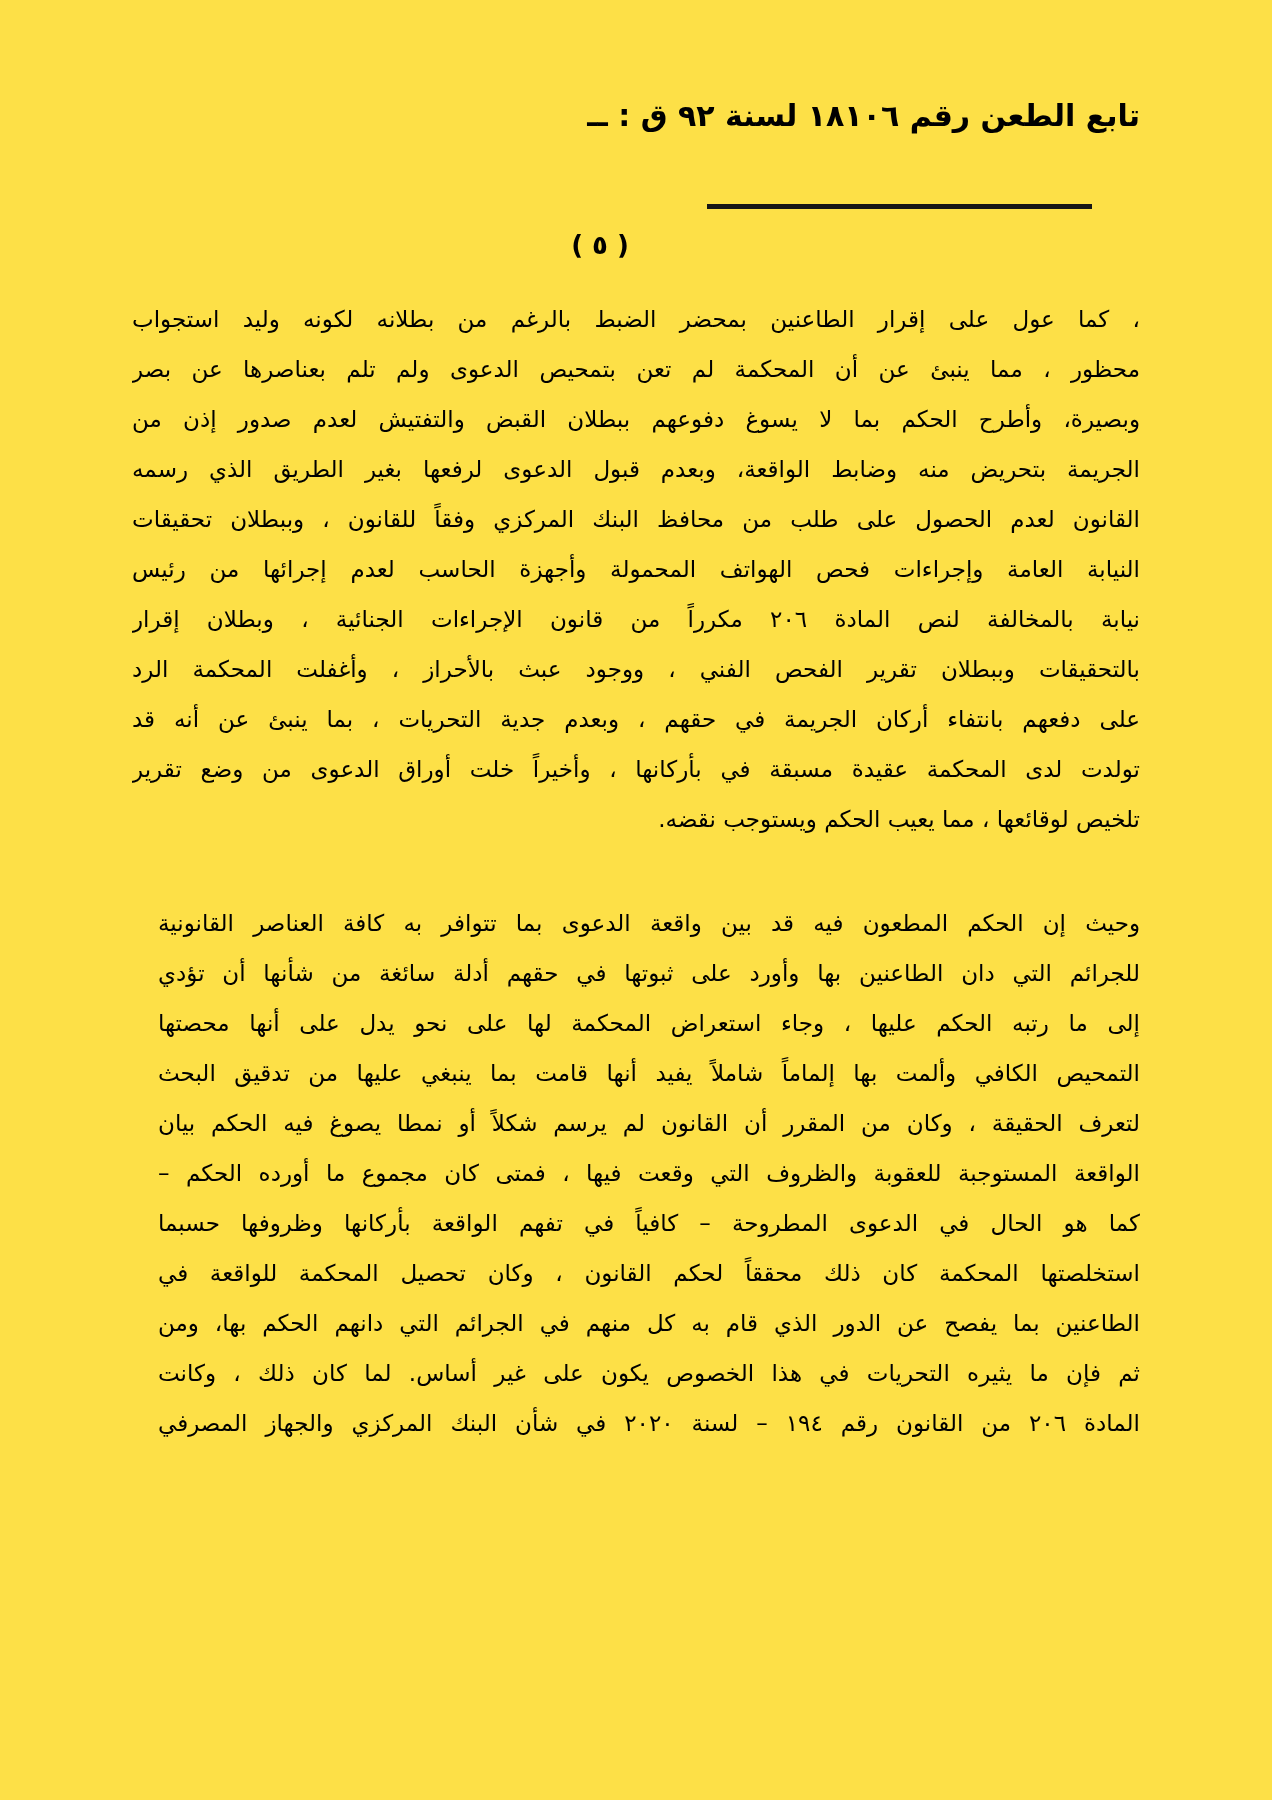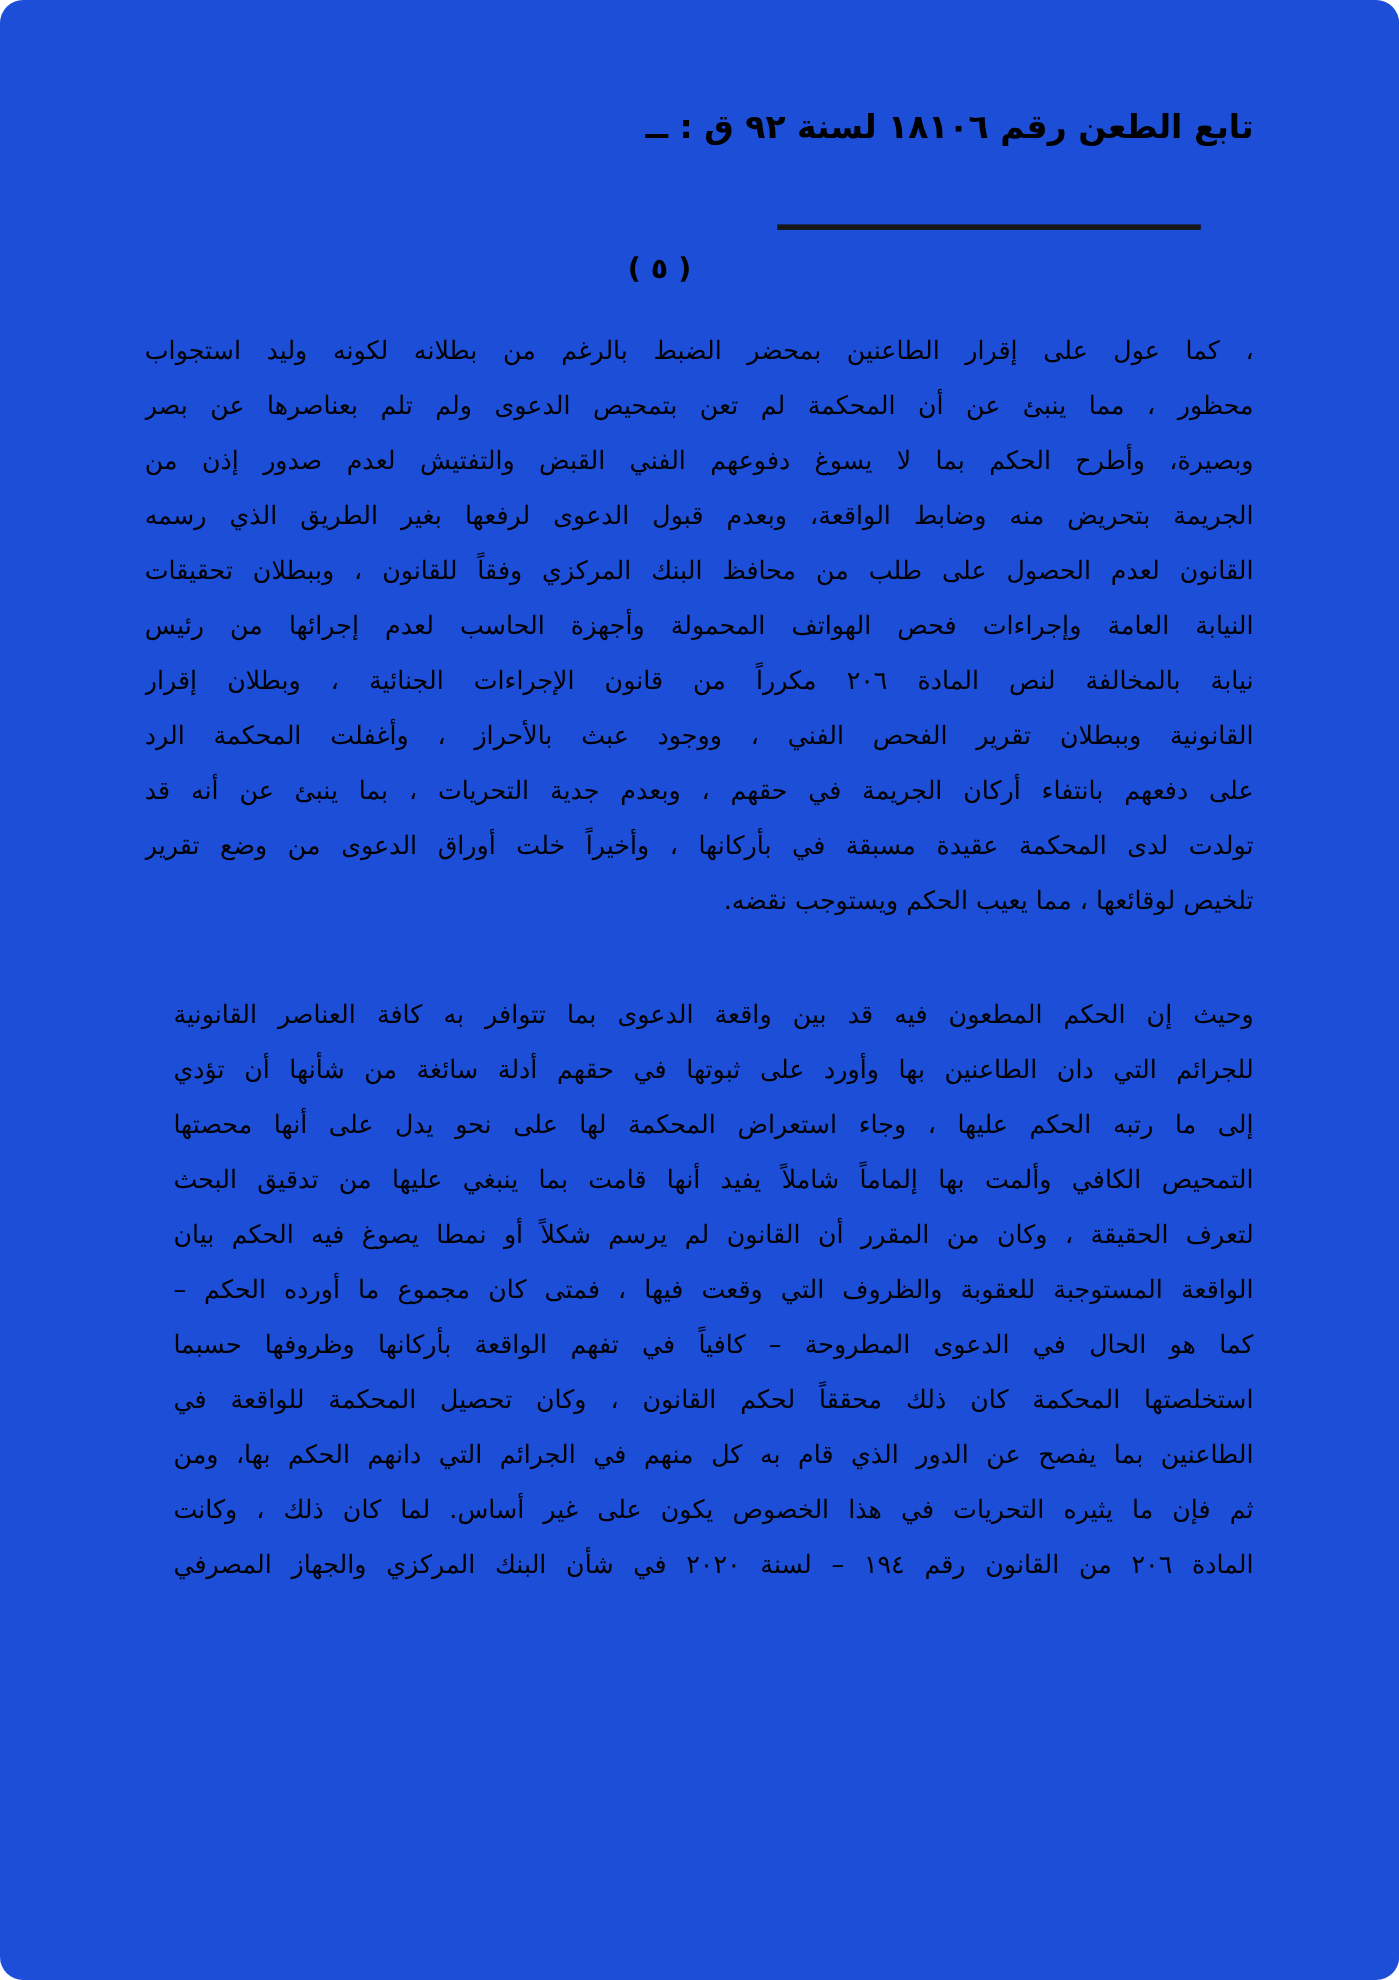--- a/index.html
+++ b/index.html
@@ -4,26 +4,25 @@
 <style>
   html, body {
     margin: 0;
     padding: 0;
     background: #ffffff;
   }
   .page {
     position: relative;
     width: 1272px;
     height: 1800px;
-    background: #1d4ed8;
+    background: #fde047;
     color: #000000;
     font-family: "DejaVu Sans", sans-serif;
     direction: rtl;
     overflow: hidden;
-    border-radius: 21px;
   }
   .case-header {
     position: absolute;
     top: 98px;
     right: 132px;
     font-size: 30px;
     font-weight: bold;
     letter-spacing: 0px;
     white-space: nowrap;
   }
@@ -78,26 +77,26 @@
   <div class="case-header">تابع الطعن رقم ١٨١٠٦ لسنة ٩٢ ق : ــ</div>
 
   <div class="header-rule"></div>
 
   <div class="page-number">( ٥ )</div>
 
   <div class="body-text">
     <div class="paragraph" id="para-0">
         <div class="line">، كما عول على إقرار الطاعنين بمحضر الضبط بالرغم من بطلانه لكونه وليد استجواب</div>
         <div class="line">محظور ، مما ينبئ عن أن المحكمة لم تعن بتمحيص الدعوى ولم تلم بعناصرها عن بصر</div>
-        <div class="line">وبصيرة، وأطرح الحكم بما لا يسوغ دفوعهم الفني القبض والتفتيش لعدم صدور إذن من</div>
+        <div class="line">وبصيرة، وأطرح الحكم بما لا يسوغ دفوعهم ببطلان القبض والتفتيش لعدم صدور إذن من</div>
         <div class="line">الجريمة بتحريض منه وضابط الواقعة، وبعدم قبول الدعوى لرفعها بغير الطريق الذي رسمه</div>
         <div class="line">القانون لعدم الحصول على طلب من محافظ البنك المركزي وفقاً للقانون ، وببطلان تحقيقات</div>
         <div class="line">النيابة العامة وإجراءات فحص الهواتف المحمولة وأجهزة الحاسب لعدم إجرائها من رئيس</div>
         <div class="line">نيابة بالمخالفة لنص المادة ٢٠٦ مكرراً من قانون الإجراءات الجنائية ، وبطلان إقرار</div>
-        <div class="line">القانونية وببطلان تقرير الفحص الفني ، ووجود عبث بالأحراز ، وأغفلت المحكمة الرد</div>
+        <div class="line">بالتحقيقات وببطلان تقرير الفحص الفني ، ووجود عبث بالأحراز ، وأغفلت المحكمة الرد</div>
         <div class="line">على دفعهم بانتفاء أركان الجريمة في حقهم ، وبعدم جدية التحريات ، بما ينبئ عن أنه قد</div>
         <div class="line">تولدت لدى المحكمة عقيدة مسبقة في بأركانها ، وأخيراً خلت أوراق الدعوى من وضع تقرير</div>
         <div class="line para-end">تلخيص لوقائعها ، مما يعيب الحكم ويستوجب نقضه.</div>
       </div>
     <div class="paragraph" id="para-1">
         <div class="line">وحيث إن الحكم المطعون فيه قد بين واقعة الدعوى بما تتوافر به كافة العناصر القانونية</div>
         <div class="line">للجرائم التي دان الطاعنين بها وأورد على ثبوتها في حقهم أدلة سائغة من شأنها أن تؤدي</div>
         <div class="line">إلى ما رتبه الحكم عليها ، وجاء استعراض المحكمة لها على نحو يدل على أنها محصتها</div>
         <div class="line">التمحيص الكافي وألمت بها إلماماً شاملاً يفيد أنها قامت بما ينبغي عليها من تدقيق البحث</div>
         <div class="line">لتعرف الحقيقة ، وكان من المقرر أن القانون لم يرسم شكلاً أو نمطا يصوغ فيه الحكم بيان</div>

